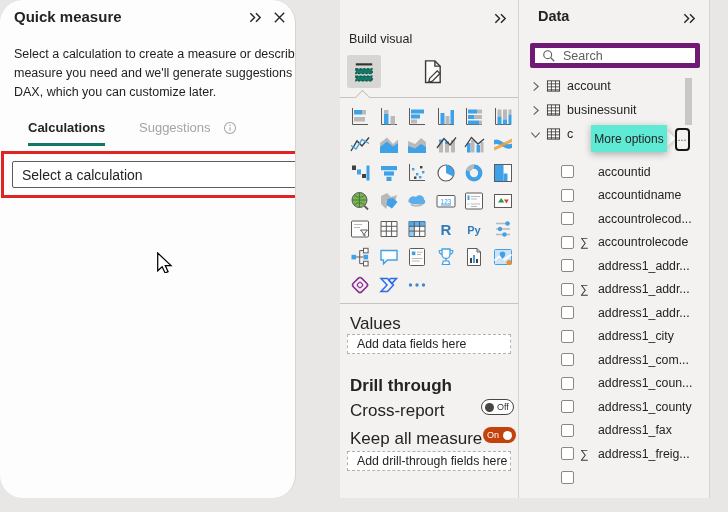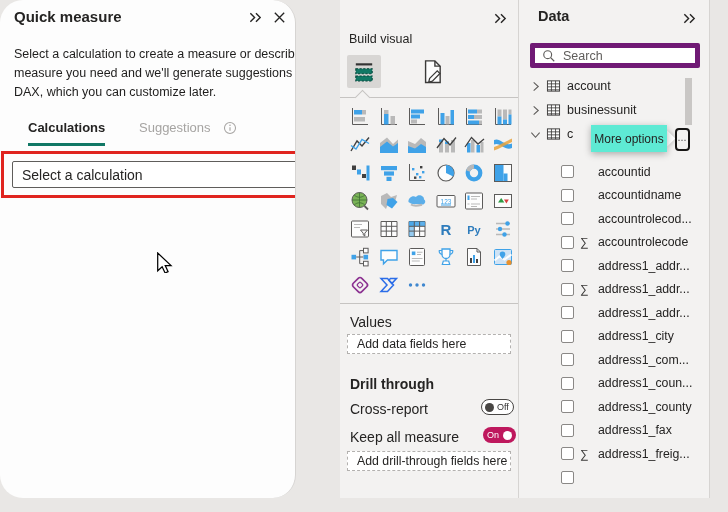--- a/index.html
+++ b/index.html
@@ -29,26 +29,26 @@
   .viz .ptitle { left:8px; top:8px; }
   .viz-collapse { position:absolute; right:10px; top:11px; }
   .build-label { position:absolute; left:9px; top:32px; font-size:12.5px; font-weight:400; }
   .vtab { position:absolute; top:55px; width:34px; height:33px; border-radius:2px; display:flex; align-items:center; justify-content:center; }
   .vtab.sel { left:7px; background:#d8d6d4; }
   .vtab.fmt { left:75px; }
   .vsep  { position:absolute; left:0; right:0; height:1px; background:#c6c4c2; }
   .caret { position:absolute; left:17px; top:91.5px; width:11px; height:11px; background:#f3f2f1; border-left:1px solid #c6c4c2; border-top:1px solid #c6c4c2; transform:rotate(45deg); }
   .vgrid { position:absolute; left:6px; top:103px; display:grid; grid-template-columns:repeat(6,28.5px); grid-auto-rows:28px; }
   .vicon { display:flex; align-items:center; justify-content:center; }
-  .sectlabel { position:absolute; left:10px; font-size:14px; color:#252423; }
+  .sectlabel { position:absolute; left:10px; font-size:17px; color:#252423; }
   .sectlabel.b { font-weight:700; }
   .dashbox { position:absolute; left:7px; width:164px; height:20px; background:#fff; border:1px dashed #b3b1af; display:flex; align-items:center; padding-left:9px; font-size:12.3px; color:#252423; }
   .toggle { position:absolute; height:16px; border-radius:9px; display:flex; align-items:center; font-size:9px; }
   .toggle.off { width:33px; border:1px solid #484644; background:#fff; padding:0 3px; gap:3px; color:#333; }
-  .toggle.on  { width:33px; background:#be185d; padding:0 4px; gap:4px; color:#fff; justify-content:space-between; }
+  .toggle.on  { width:33px; background:#c2410c; padding:0 4px; gap:4px; color:#fff; justify-content:space-between; }
   .knob-dark { width:9px; height:9px; border-radius:50%; background:#484644; }
   .knob-light{ width:9px; height:9px; border-radius:50%; background:#fff; }
 
   
   .data .ptitle { left:19px; top:8px; }
   .data-collapse { position:absolute; right:12px; top:11px; }
   .searchbox { position:absolute; left:11px; top:43px; width:170px; height:25px; background:#fff; border:5px solid #701a75; border-radius:2px; display:flex; align-items:center; padding:0 7px; gap:7px; }
   .searchbox .ph { font-size:12.5px; color:#5f5d5b; }
   .tree { position:absolute; left:0; top:74px; right:0; }
   .tree-row { height:24px; display:flex; align-items:center; }

